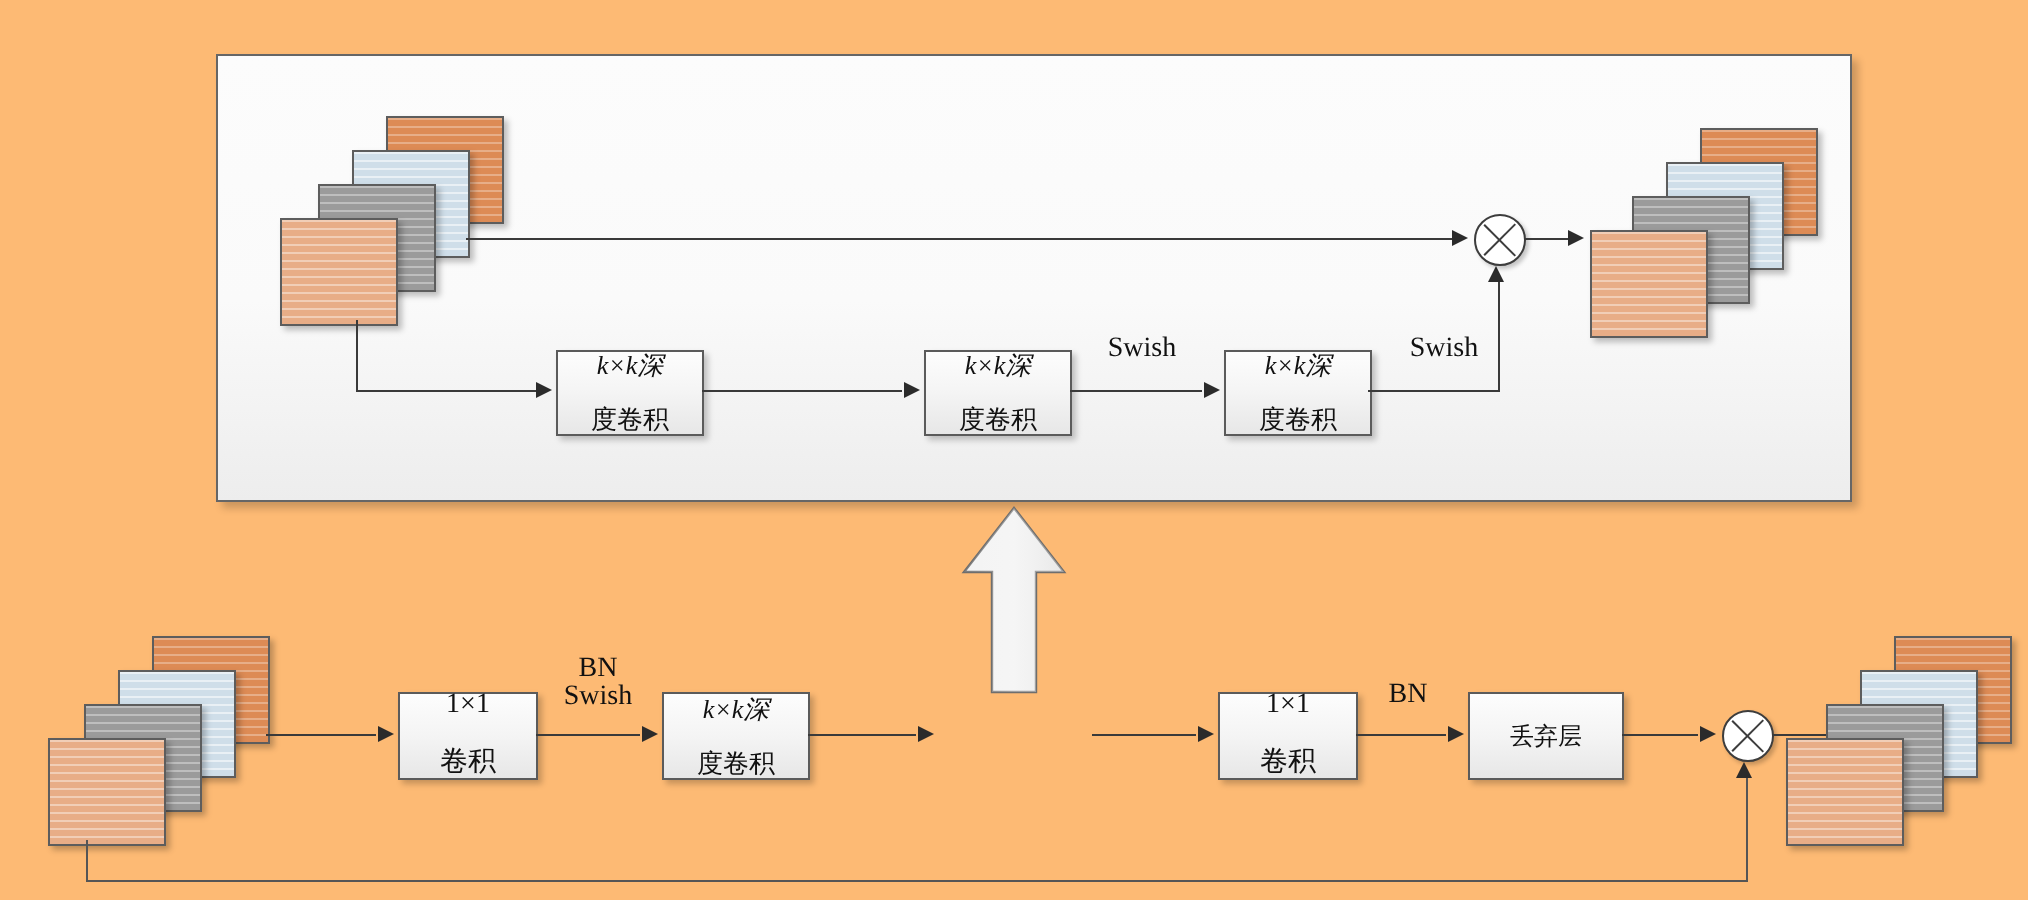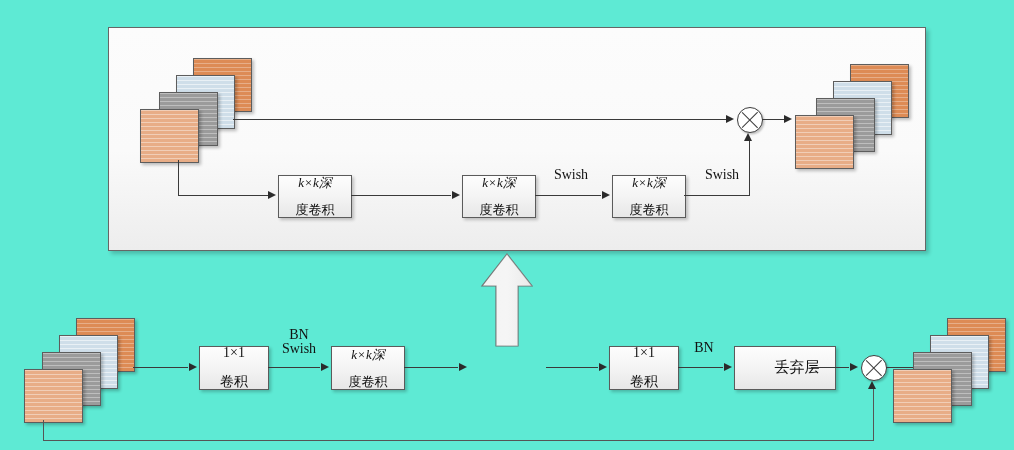--- a/index.html
+++ b/index.html
@@ -1,18 +1,18 @@
 <!DOCTYPE html>
 <html><head>
 <meta charset="utf-8">
 <style>
   html,body{margin:0;padding:0;background:#ffffff;}
   #root{
     position:relative;width:1014px;height:450px;
-    background:#5eead4;
+    background:#fdba74;
     font-family:"Liberation Serif", serif;
     overflow:hidden;
   }
 
   
   .panel{
     position:absolute;
     border:1px solid #666666;
     background:linear-gradient(to bottom,#fcfcfc 0%,#fafafa 55%,#ededed 100%);
     box-shadow:3px 3px 4px rgba(0,0,0,.20);
@@ -215,21 +215,21 @@
     <span>
       <span>1×1</span>
       <span>卷积</span>
     </span>
   </div>
 
   <div class="lbl" style="left:678px;top:341px;width:52px;font-size:14px;">BN</div>
   <div class="hline" style="left:678px;top:367px;width:45px;"></div>
   <div class="ar ar-r" style="left:724px;top:362.5px;"></div>
 
-  <div class="pbox" style="left:734px;top:346px;width:76px;height:42px;font-size:15px;padding-left:24px;">
+  <div class="pbox" style="left:734px;top:346px;width:76px;height:42px;font-size:12px;">
     <span>
       <span>丢弃层</span>
     </span>
   </div>
 
   <div class="hline" style="left:811px;top:367px;width:38px;"></div>
   <div class="ar ar-r" style="left:850px;top:362.5px;"></div>
 
   <div class="mulop" style="left:861px;top:355px;"></div>
 

